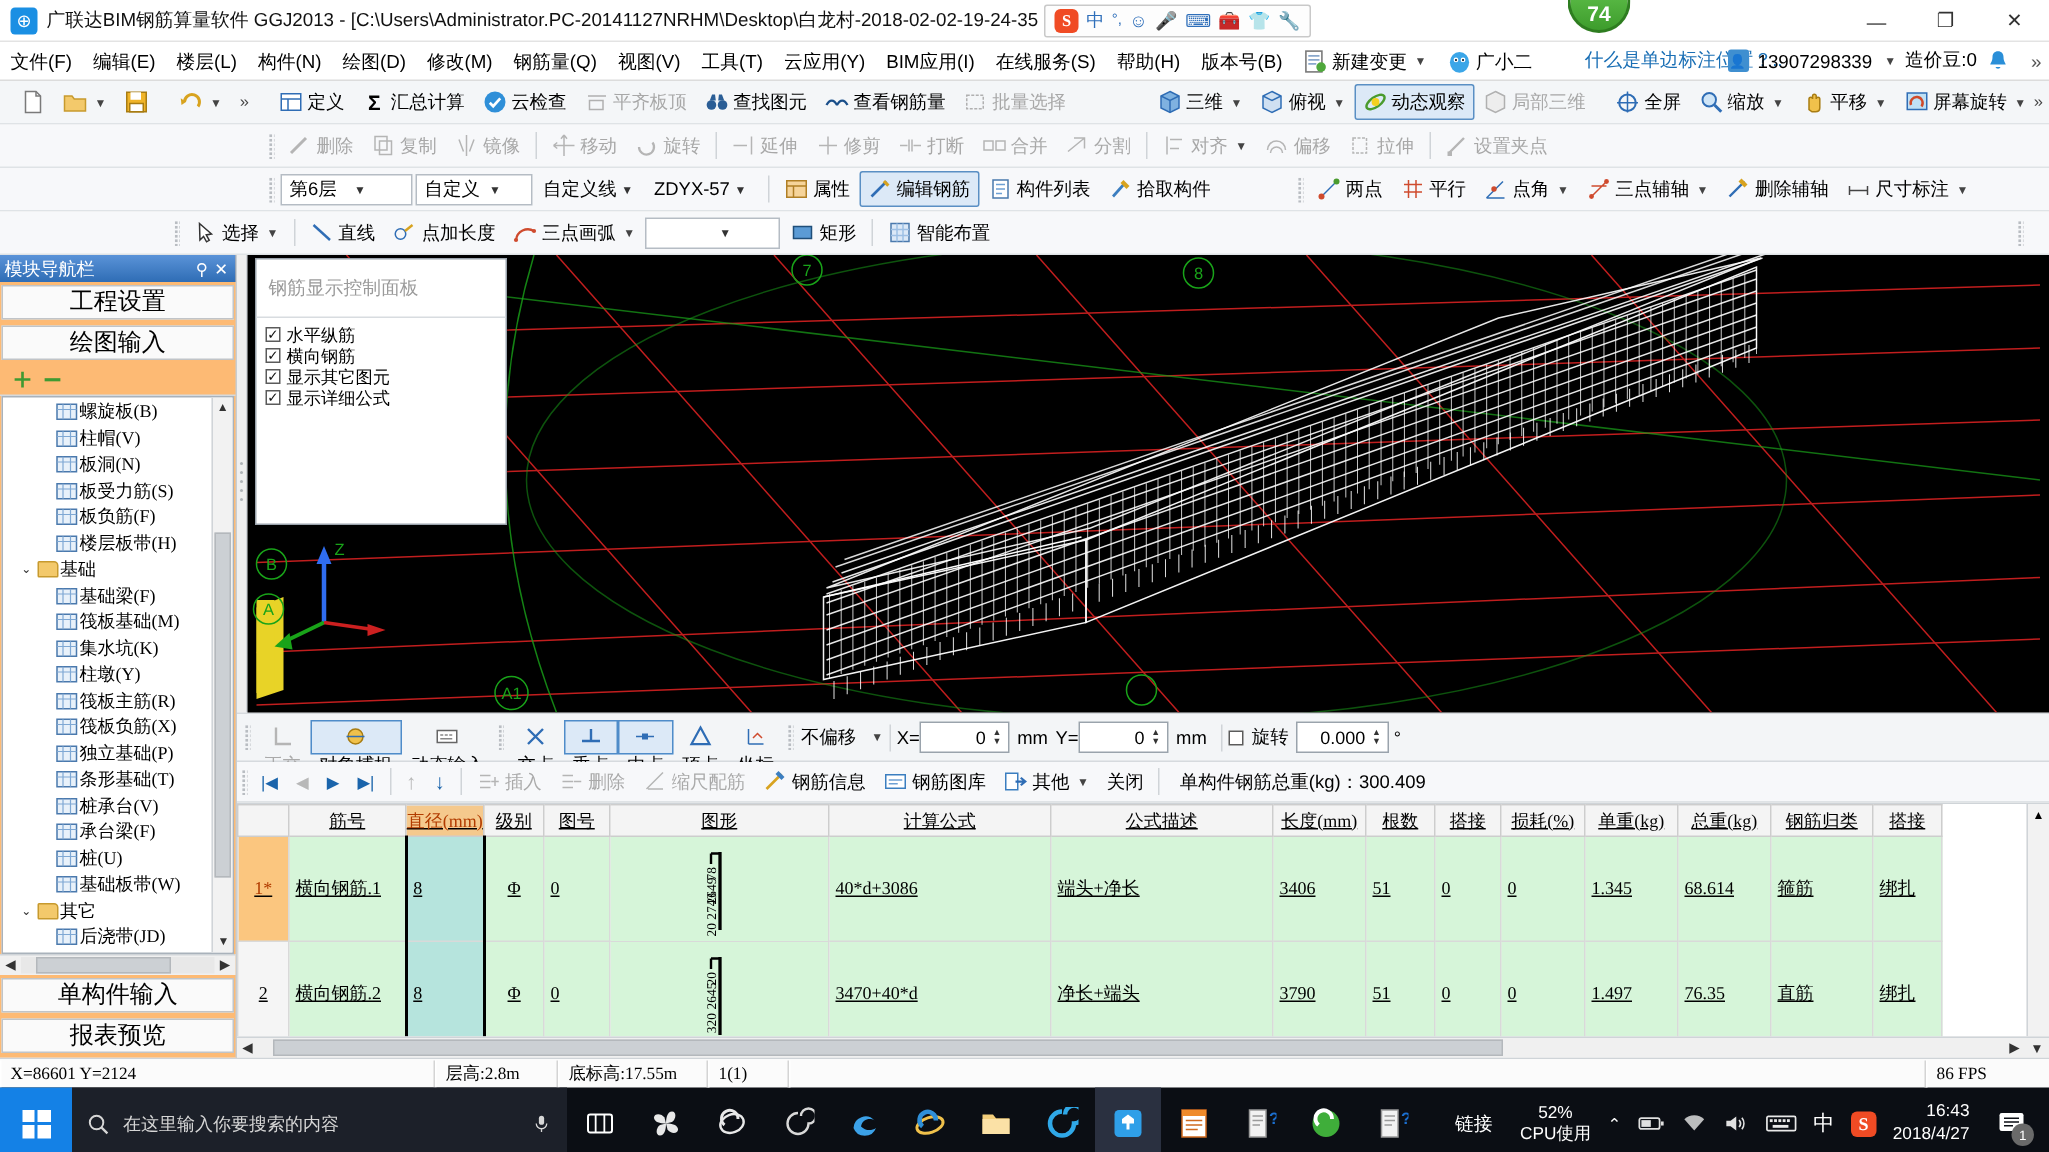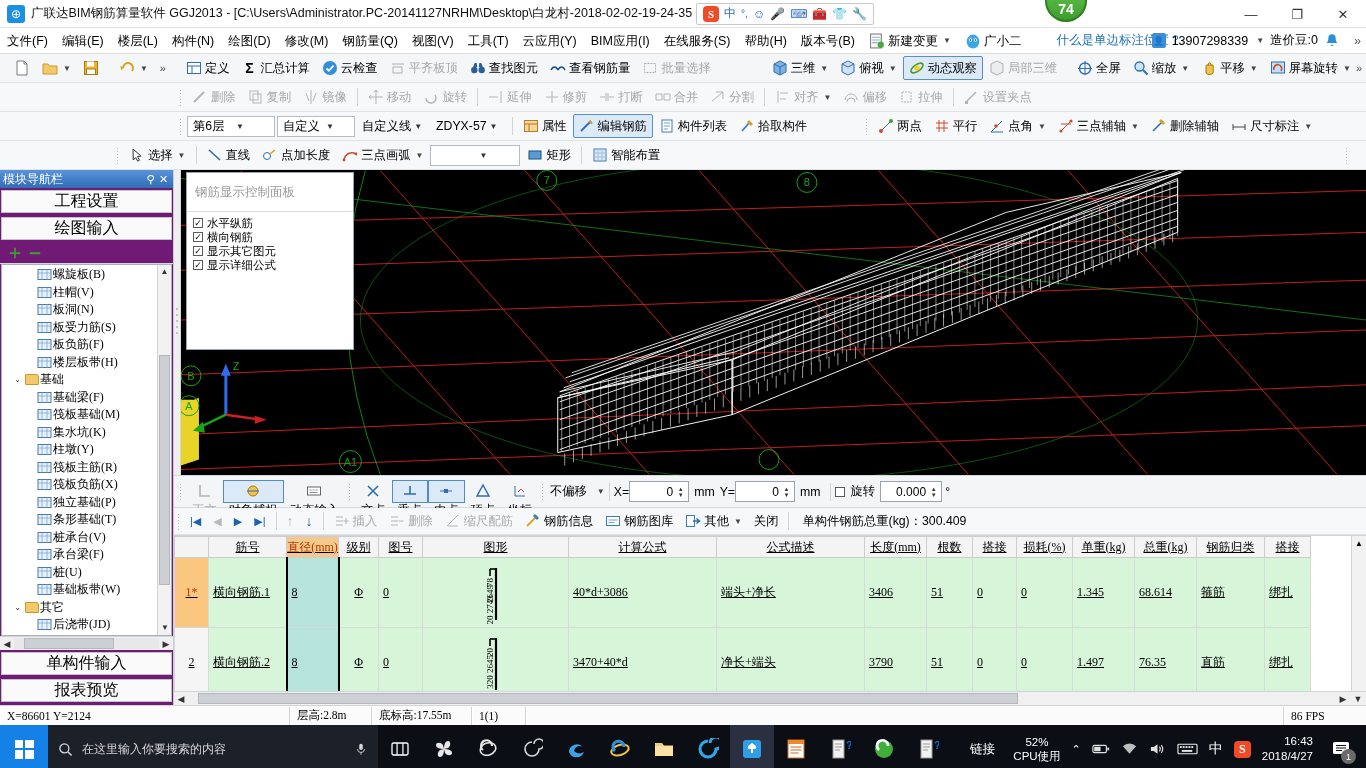--- a/index.html
+++ b/index.html
@@ -59,21 +59,21 @@
     background-size:3px 3px;}
   .caret{font-size:8px;color:#444;margin-left:2px;}
   .chev2{position:absolute;right:4px;font-size:11px;color:#444;}
   .ico{width:16px;height:16px;display:inline-block;flex:0 0 16px;}
   
   .combo{display:flex;align-items:center;height:21px;border:1px solid #b5bcc4;background:#fff;font-size:12.3px;padding:0 2px 0 5px;margin:0 1px;}
   .combo .cv{min-width:40px;white-space:nowrap;}
   .combo .cb{width:14px;text-align:center;font-size:8px;color:#333;}
   
   .body-wrap{display:flex;height:535px;}
-  .sidebar{width:174px;background:#701a75;border-right:1px solid #c8cdd2;display:flex;flex-direction:column;}
+  .sidebar{width:158px;background:#fdba74;border-right:1px solid #c8cdd2;display:flex;flex-direction:column;}
   .nav-header{height:18px;background:linear-gradient(#5a93d8,#2f6db5);color:#fff;display:flex;align-items:center;padding:0 3px;font-size:12px;}
   .nav-header .ttl{flex:1;}
   .nav-header .hb{width:13px;text-align:center;font-size:11px;}
   .nav-btn{height:23px;border:1px solid #c0c4c8;background:#fafafa;margin:2px 1px;display:flex;align-items:center;justify-content:center;font-size:16px;}
   .tool-row{height:22px;display:flex;align-items:center;gap:6px;padding-left:8px;border-bottom:1px solid #d5d9dd;}
   .tree{flex:1;background:#fff;border:1px solid #a9b2bb;margin:0 1px;overflow:hidden;position:relative;}
   .tree-scroll{height:100%;overflow:hidden;padding:1px 0 0 2px;}
   .tnode{height:17.5px;display:flex;align-items:center;font-size:12px;white-space:nowrap;padding-left:2px;}
   .tnode .ind{display:inline-block;}
   .tnode .exp{width:11px;text-align:center;font-size:8px;color:#333;}

